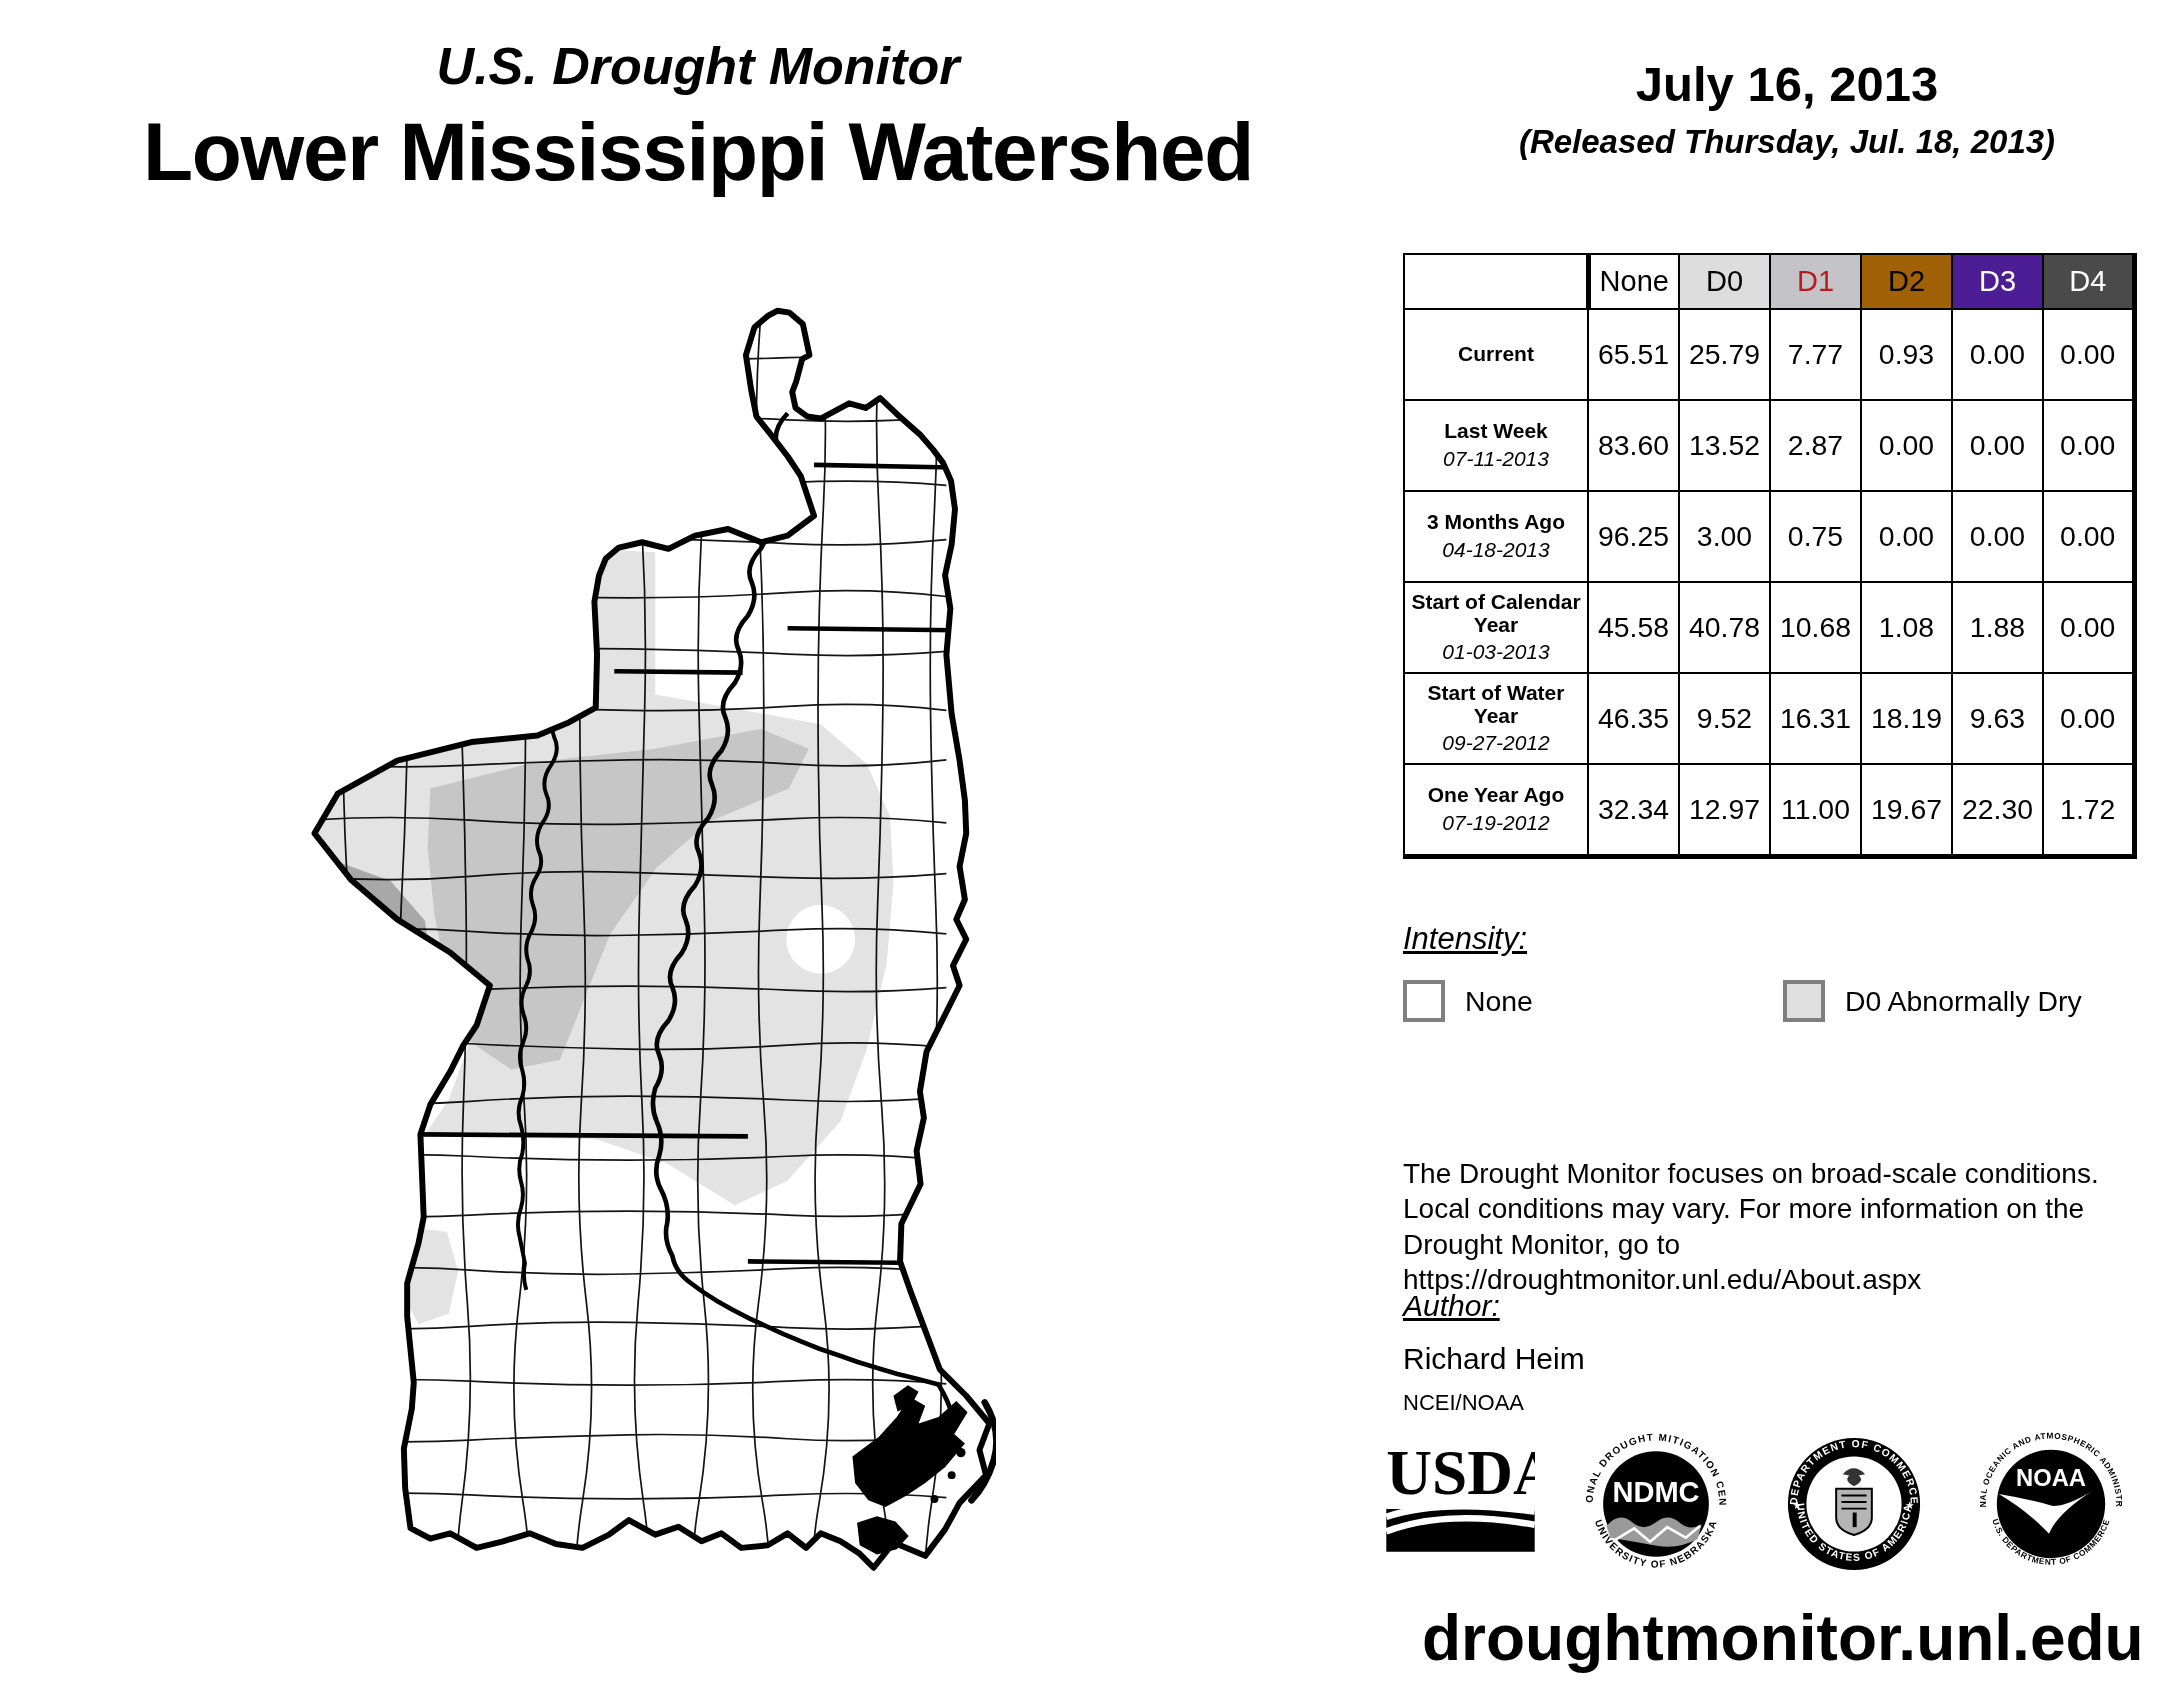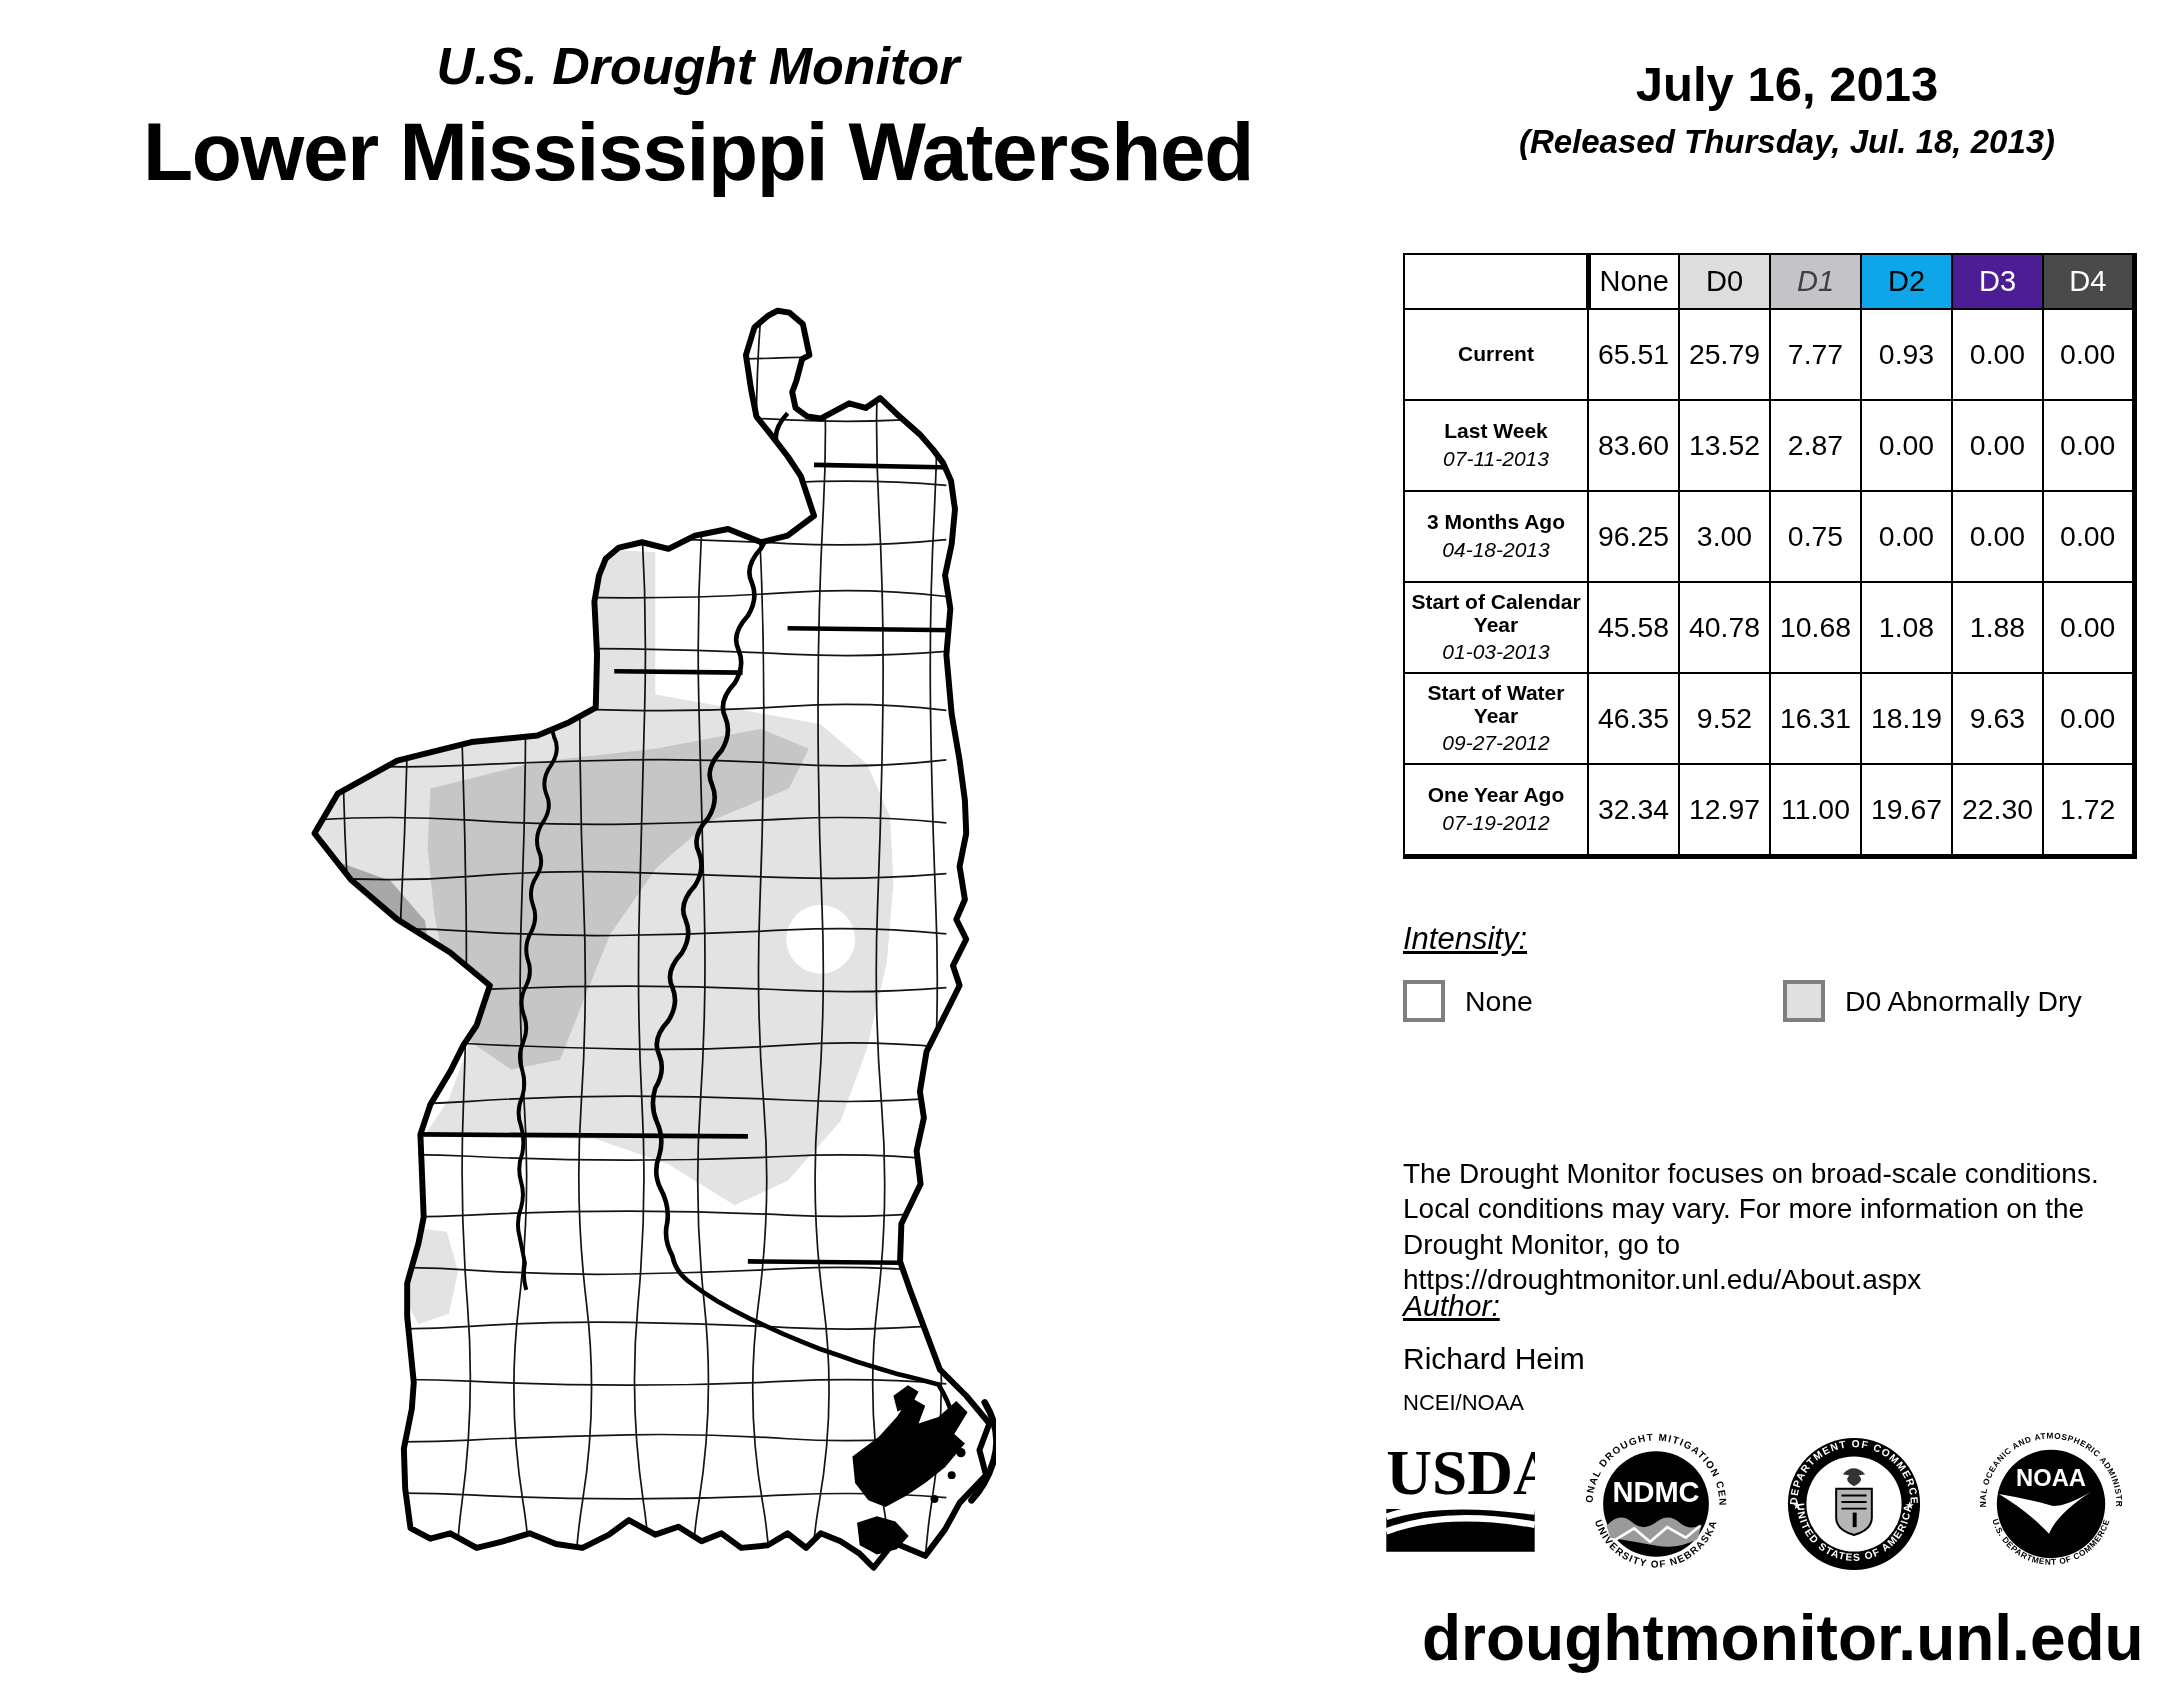--- a/index.html
+++ b/index.html
@@ -23,22 +23,22 @@
   table.drought{border-collapse:collapse;table-layout:fixed;}
   table.drought col.c-lbl{width:184px;}
   table.drought col.c-val{width:91px;}
   table.drought th,table.drought td{border:2.6px solid #000;text-align:center;vertical-align:middle;padding:0;}
   th.corner{border:none;background:#fff;}
   th.hdr{height:53px;font-size:29px;font-weight:normal;border-top:5.3px solid #000;border-bottom:5.3px solid #000;}
   th.hdr.first{border-left:5.3px solid #000;}
   th.hdr.last{border-right:5.3px solid #000;}
   th.c-none{background:#ffffff;color:#000;}
   th.c-d0{background:#dddddd;color:#000;}
-  th.c-d1{background:#c4c4c8;color:#404040;font-style:italic;}
-  th.c-d2{background:#0ea5e9;color:#000;}
+  th.c-d1{background:#c4c4c8;color:#b91c1c;}
+  th.c-d2{background:#a16207;color:#000;}
   th.c-d3{background:#4c1d95;color:#fff;}
   th.c-d4{background:#4a4a4a;color:#fff;}
   td.lbl{border-left:5.3px solid #000;border-top:4.6px solid #000;border-bottom:4.6px solid #000;height:89px;}
   td.val{font-size:28.4px;border-top:4.6px solid #000;border-bottom:4.6px solid #000;}
   td.val.last{border-right:5.3px solid #000;}
   tr.lastrow td{border-bottom:5.3px solid #000;}
   .lbl-main{font-size:21px;font-weight:bold;line-height:1.08;}
   .lbl-date{font-size:21px;font-style:italic;margin-top:4px;}
 
   

